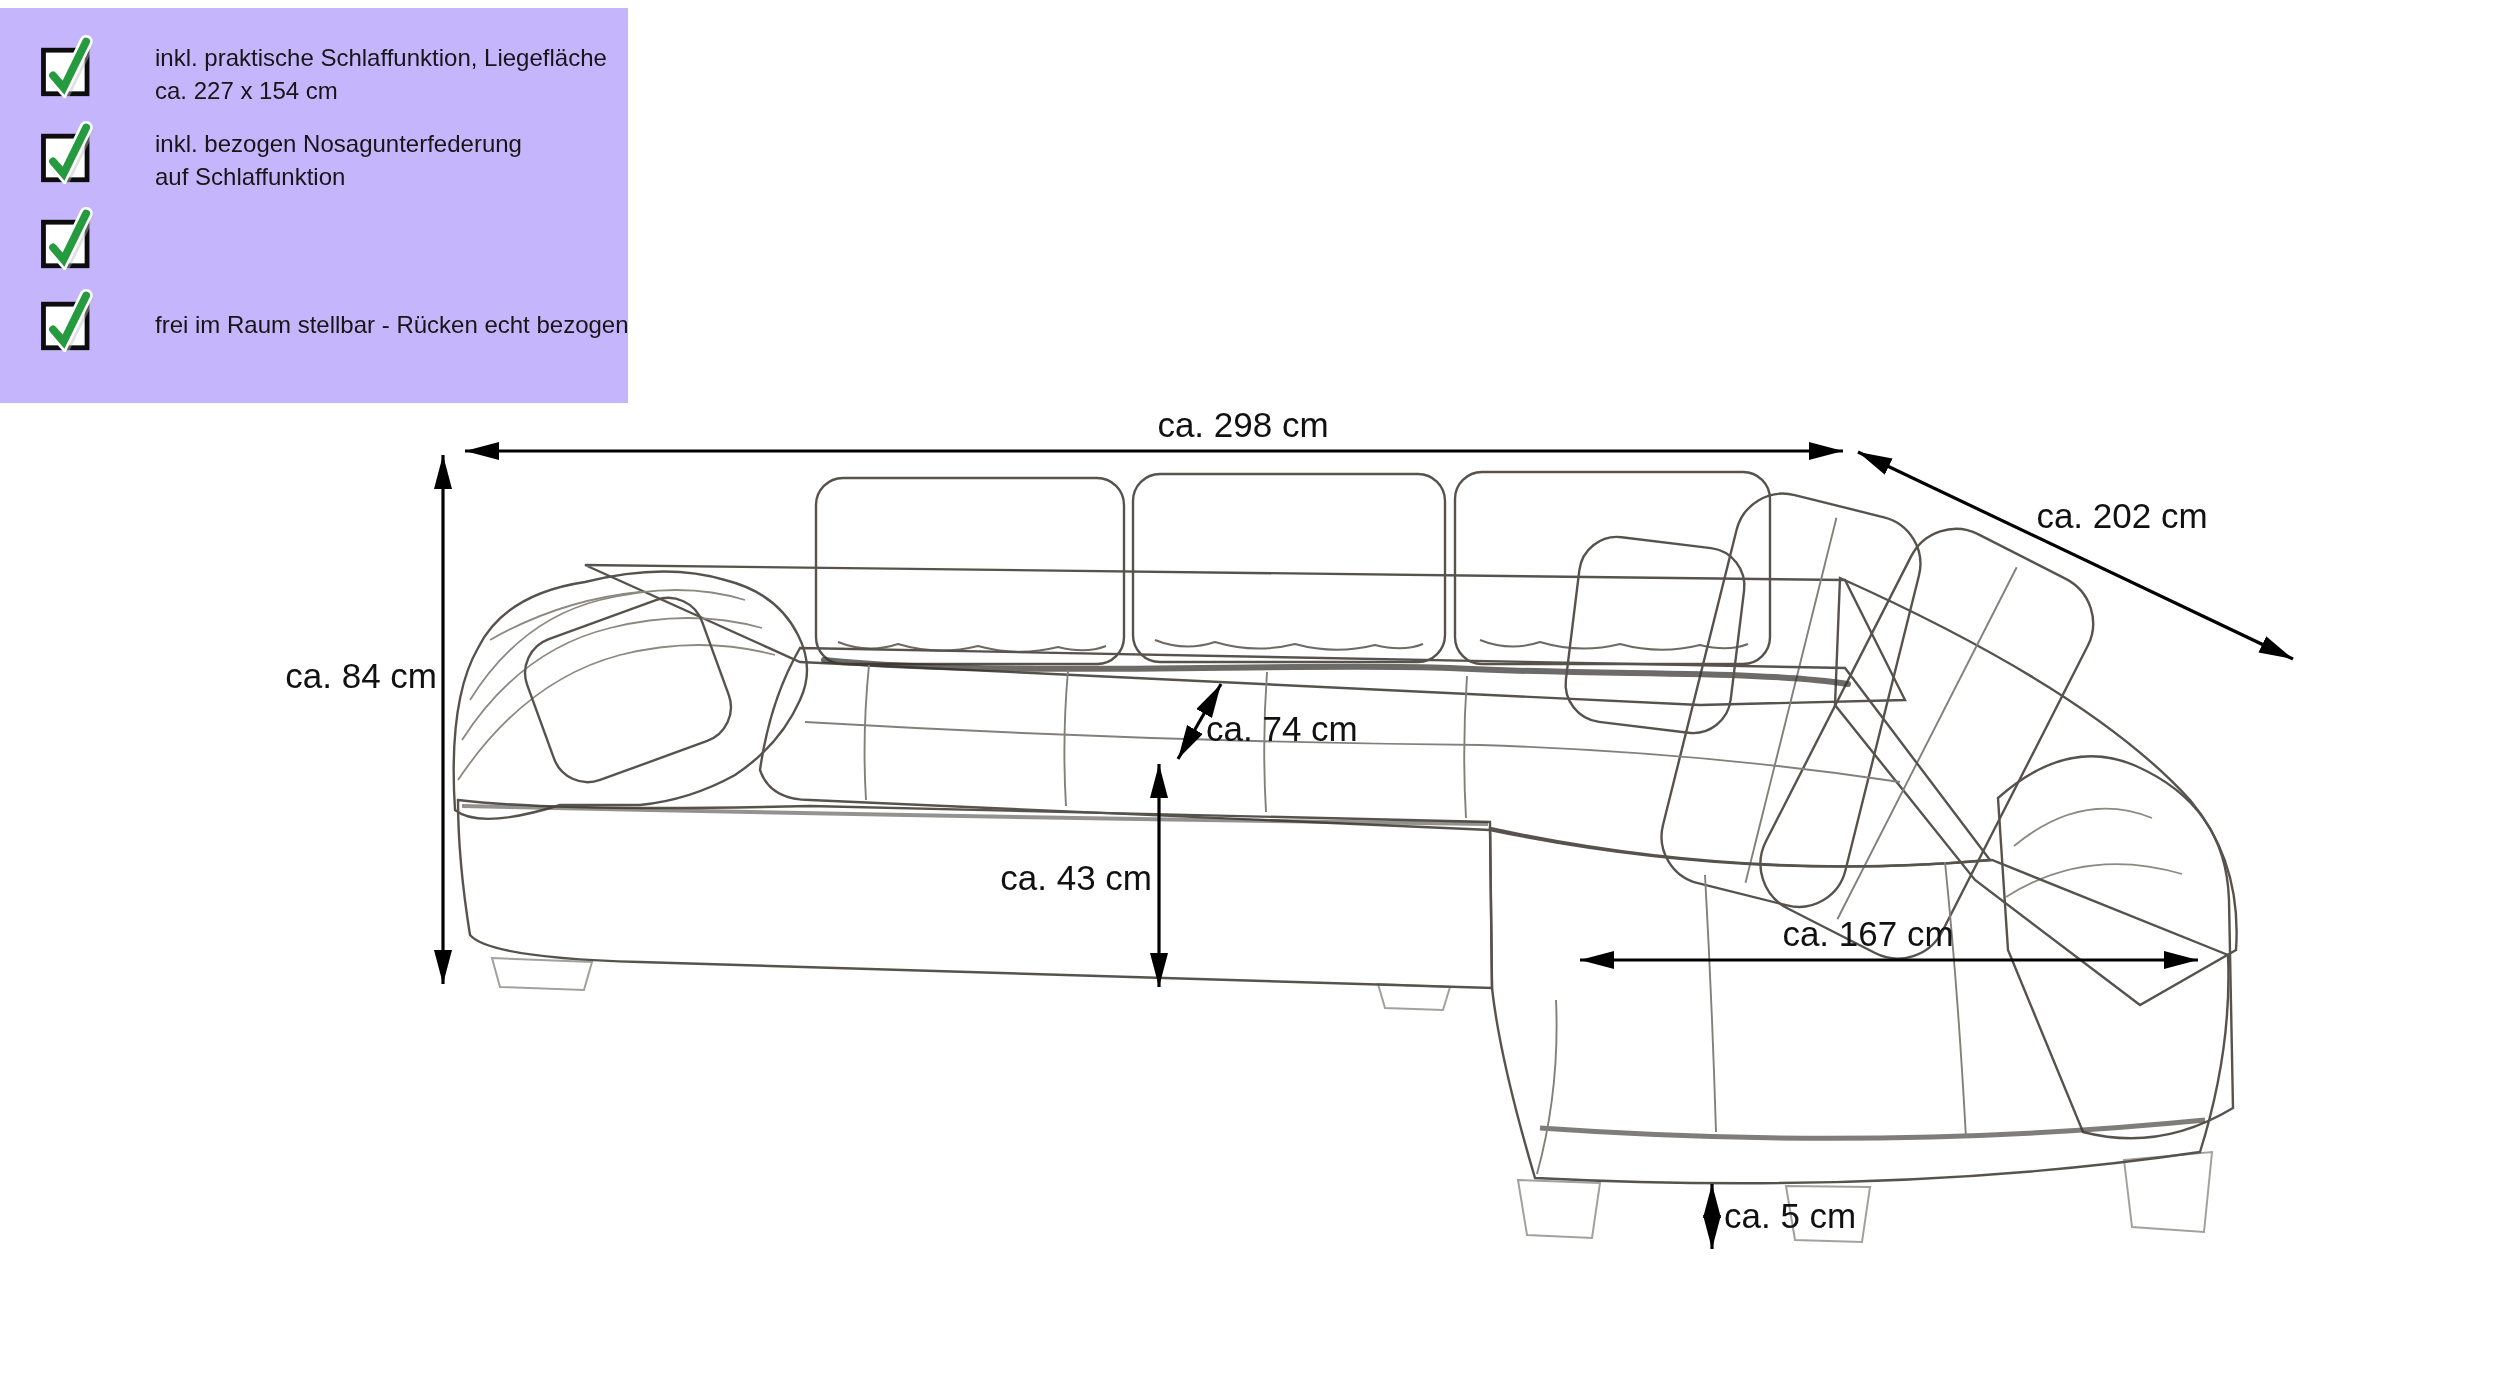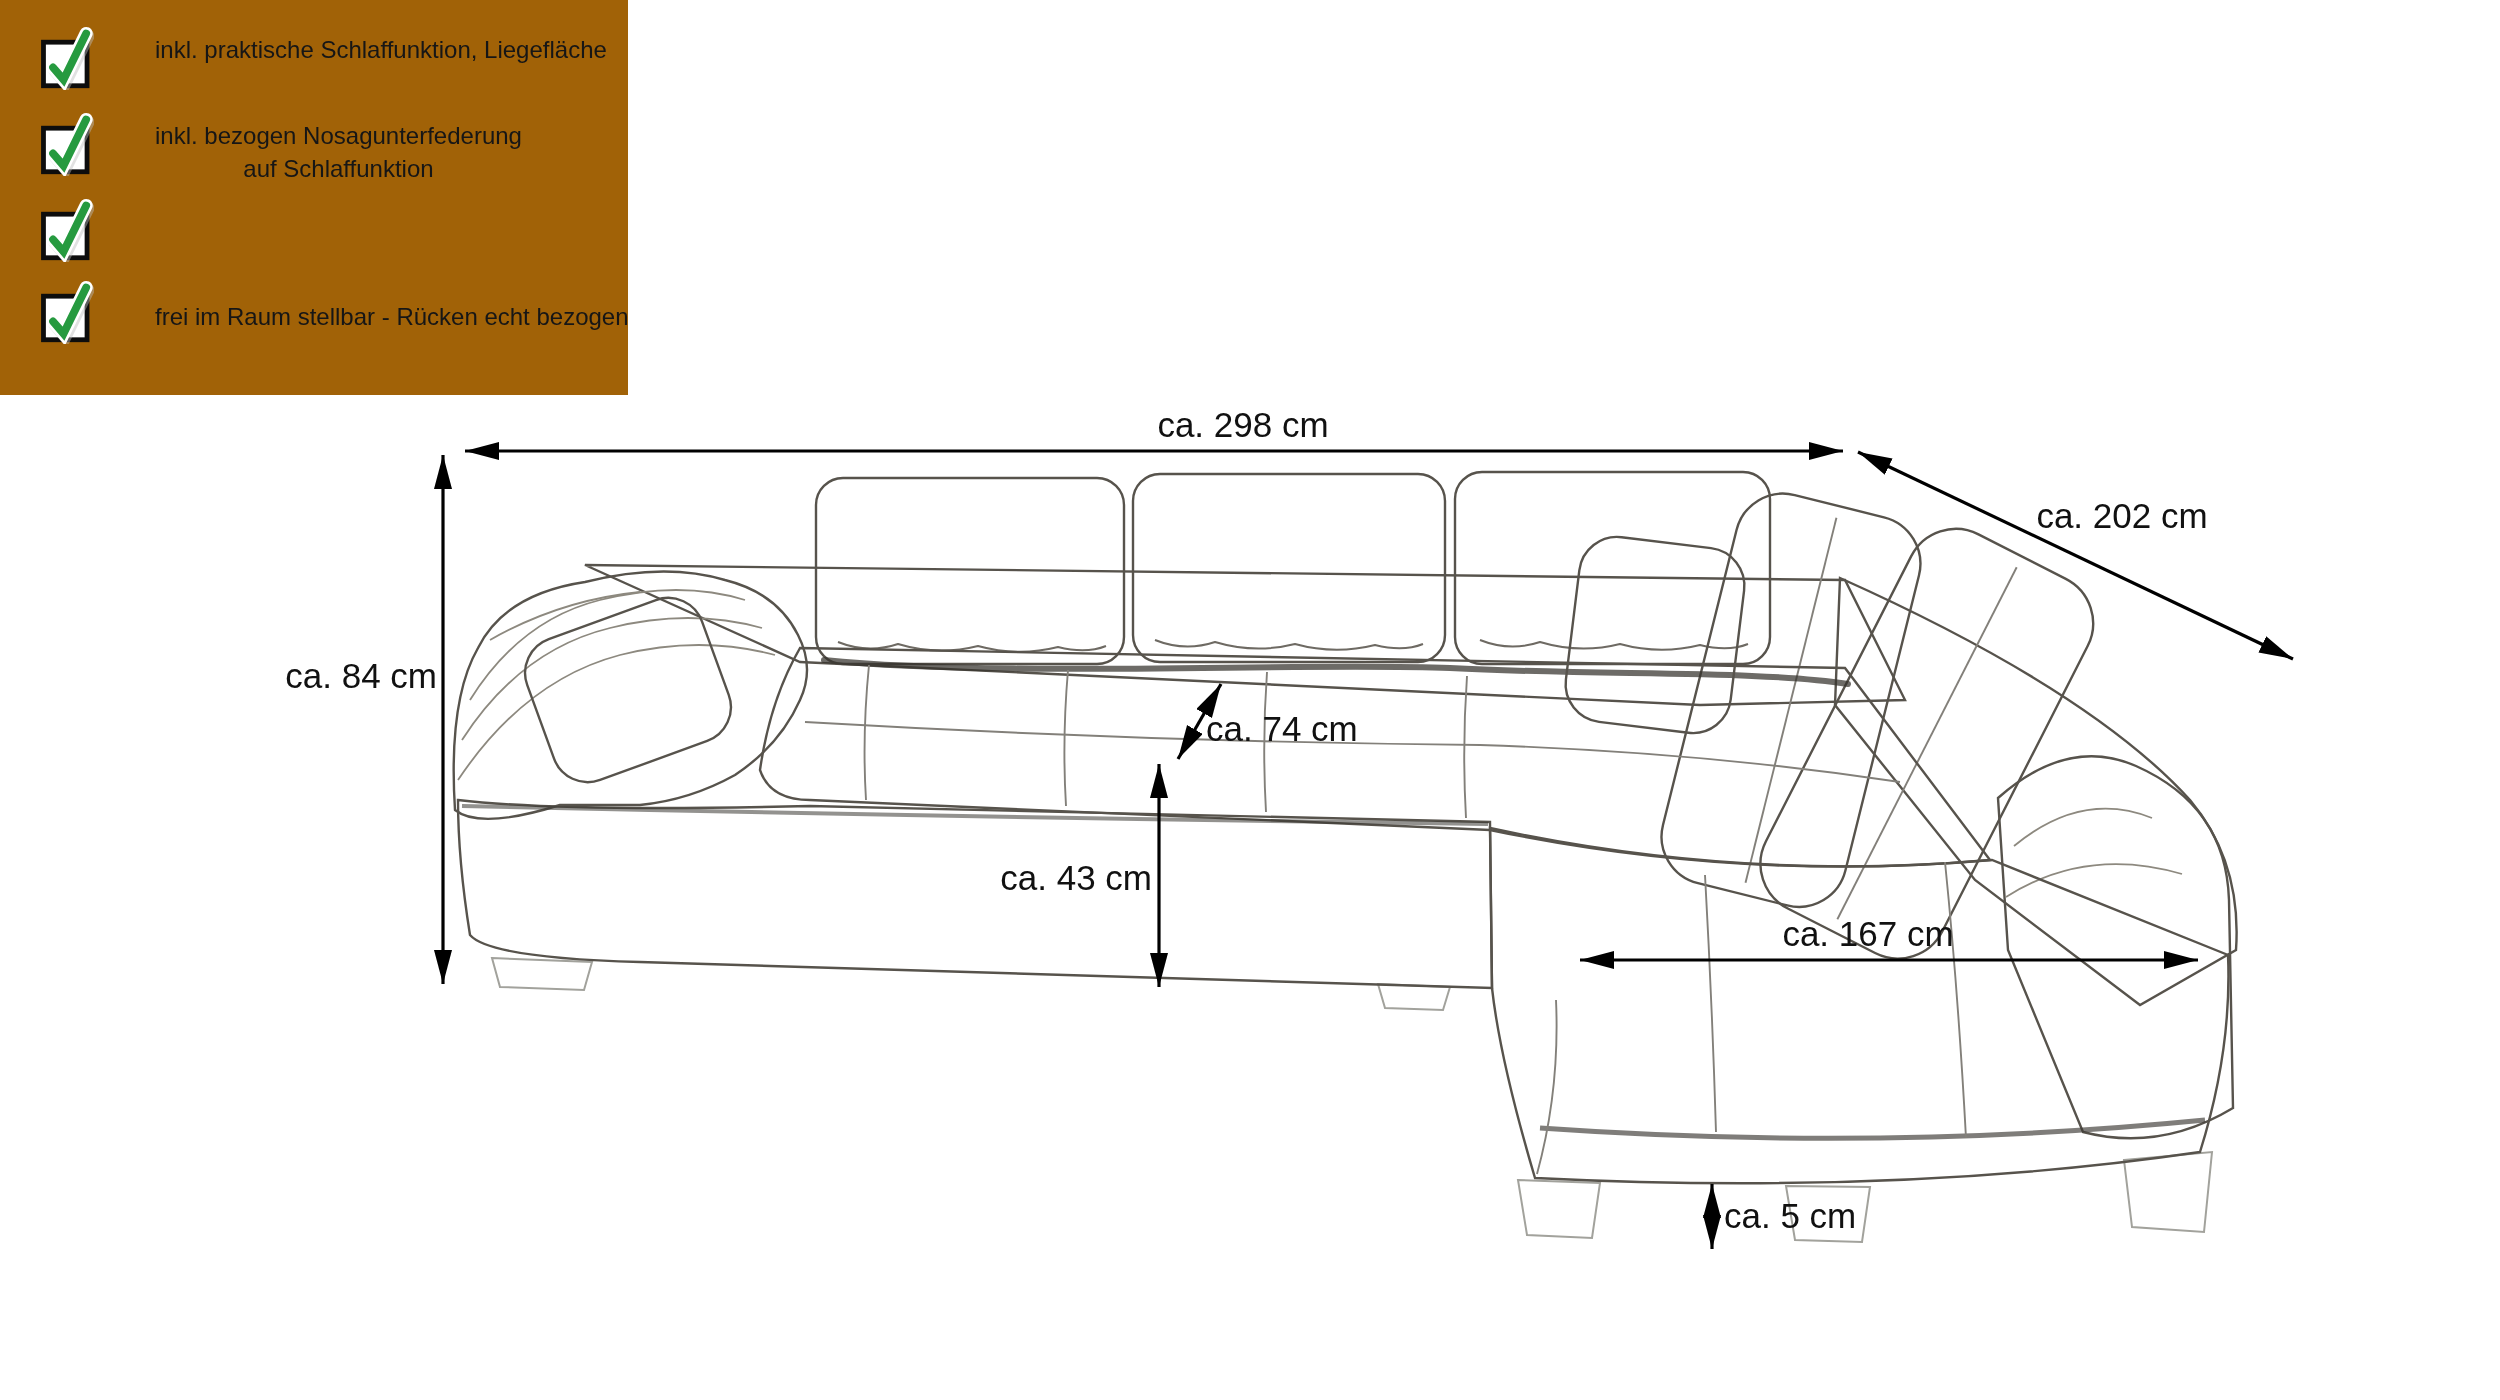--- a/index.html
+++ b/index.html
@@ -1,21 +1,21 @@
 <!DOCTYPE html>
 <html><head>
 <meta charset="utf-8">
 <style>
   html,body{margin:0;padding:0;background:#ffffff;}
   #canvas{
     position:relative;width:2500px;height:1400px;background:#ffffff;overflow:hidden;
     font-family:"Liberation Sans","DejaVu Sans",sans-serif;color:#141414;
   }
   
-  #feature-panel{position:absolute;left:0;top:0;width:628px;height:395px;background:#a16207;text-align:center;}
+  #feature-panel{position:absolute;left:0;top:8px;width:628px;height:395px;background:#c4b5fd;}
   .feat-item{position:absolute;left:40px;}
   .feat-check{position:absolute;width:54px;height:66px;}
   .feat-text{position:absolute;left:115px;font-size:24px;line-height:33px;letter-spacing:0;color:#161616;white-space:nowrap;}
   
   #sofa-svg{position:absolute;left:0;top:0;}
   .outl{fill:none;stroke:#57534c;stroke-width:2.4;}
   .seam{fill:none;stroke:#83807a;stroke-width:1.9;}
   .rib{fill:none;stroke:#8d897f;stroke-width:1.8;}
   .shadowline{fill:none;stroke:#34322d;stroke-width:6;opacity:.72;stroke-linecap:round;}
   .dim{stroke:#000;stroke-width:3.2;fill:none;}
@@ -31,20 +31,21 @@
 
     <div class="feat-item">
       <svg class="feat-check" style="left:0;top:24px" viewBox="0 0 62 74">
         <rect x="4" y="20" width="50" height="50" fill="#ffffff" stroke="#0d0d0d" stroke-width="5.5"></rect>
         <path d="M15,49 L27,63 L53,10" stroke="#bdbdbd" stroke-width="15" fill="none" stroke-linecap="round" opacity="0.45" transform="translate(2,3)"></path>
         <path d="M15,49 L27,63 L53,10" stroke="#ffffff" stroke-width="15" fill="none" stroke-linecap="round"></path>
         <path d="M15,49 L27,63 L53,10" stroke="#269a3f" stroke-width="9" fill="none" stroke-linecap="round"></path>
       </svg>
       <div class="feat-text" style="top:33px">
         <div>inkl. praktische Schlaffunktion, Liegefläche</div>
+        <div>ca. 227 x 154 cm</div>
       </div>
     </div>
 
     <div class="feat-item">
       <svg class="feat-check" style="left:0;top:110px" viewBox="0 0 62 74">
         <rect x="4" y="20" width="50" height="50" fill="#ffffff" stroke="#0d0d0d" stroke-width="5.5"></rect>
         <path d="M15,49 L27,63 L53,10" stroke="#bdbdbd" stroke-width="15" fill="none" stroke-linecap="round" opacity="0.45" transform="translate(2,3)"></path>
         <path d="M15,49 L27,63 L53,10" stroke="#ffffff" stroke-width="15" fill="none" stroke-linecap="round"></path>
         <path d="M15,49 L27,63 L53,10" stroke="#269a3f" stroke-width="9" fill="none" stroke-linecap="round"></path>
       </svg>

